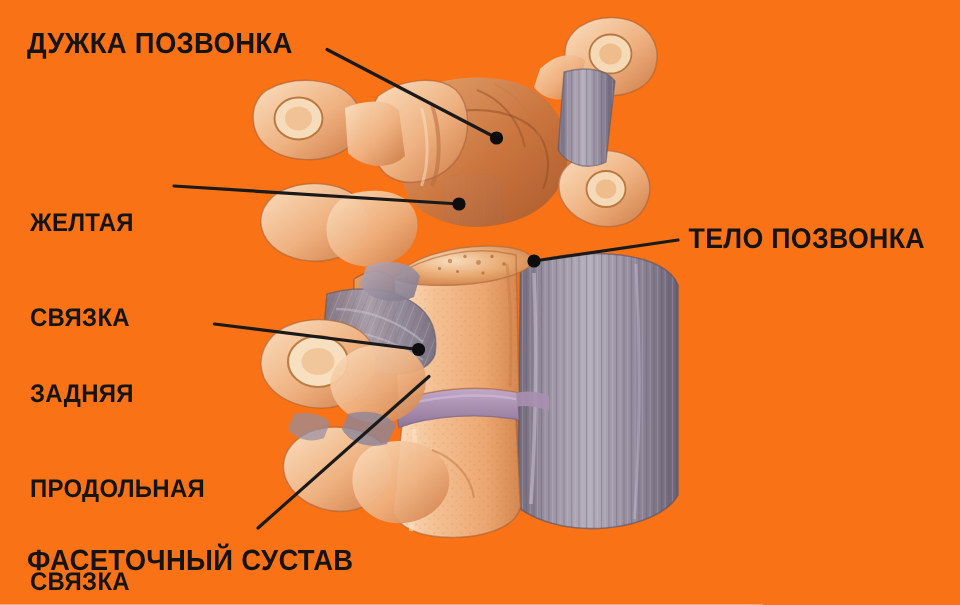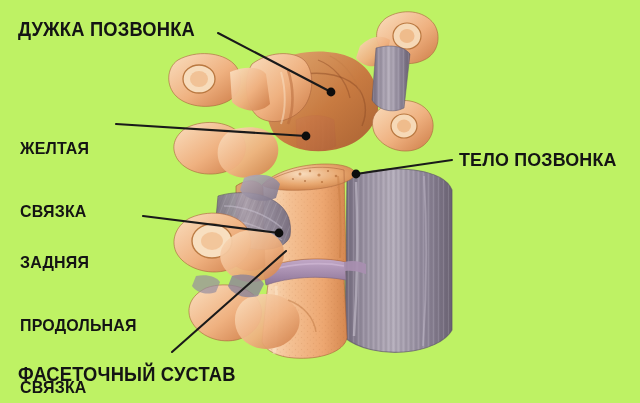--- a/index.html
+++ b/index.html
@@ -4,21 +4,21 @@
 <title>Anatomical diagram</title>
 <style>
   html,body{margin:0;padding:0;}
   body{
     width:640px;height:403px;
     background:#ffffff;
     font-family:"Liberation Sans","DejaVu Sans",sans-serif;
     overflow:hidden;
     position:relative;
   }
-  #stage{position:relative;width:640px;height:403px;overflow:hidden;background:#bef264;}
+  #stage{position:relative;width:640px;height:403px;overflow:hidden;background:#f97316;}
 
   
   .label{
     position:absolute;
     font-weight:700;
     color:#141414;
     letter-spacing:.2px;
     line-height:1.22;
     text-transform:uppercase;
     white-space:pre;

